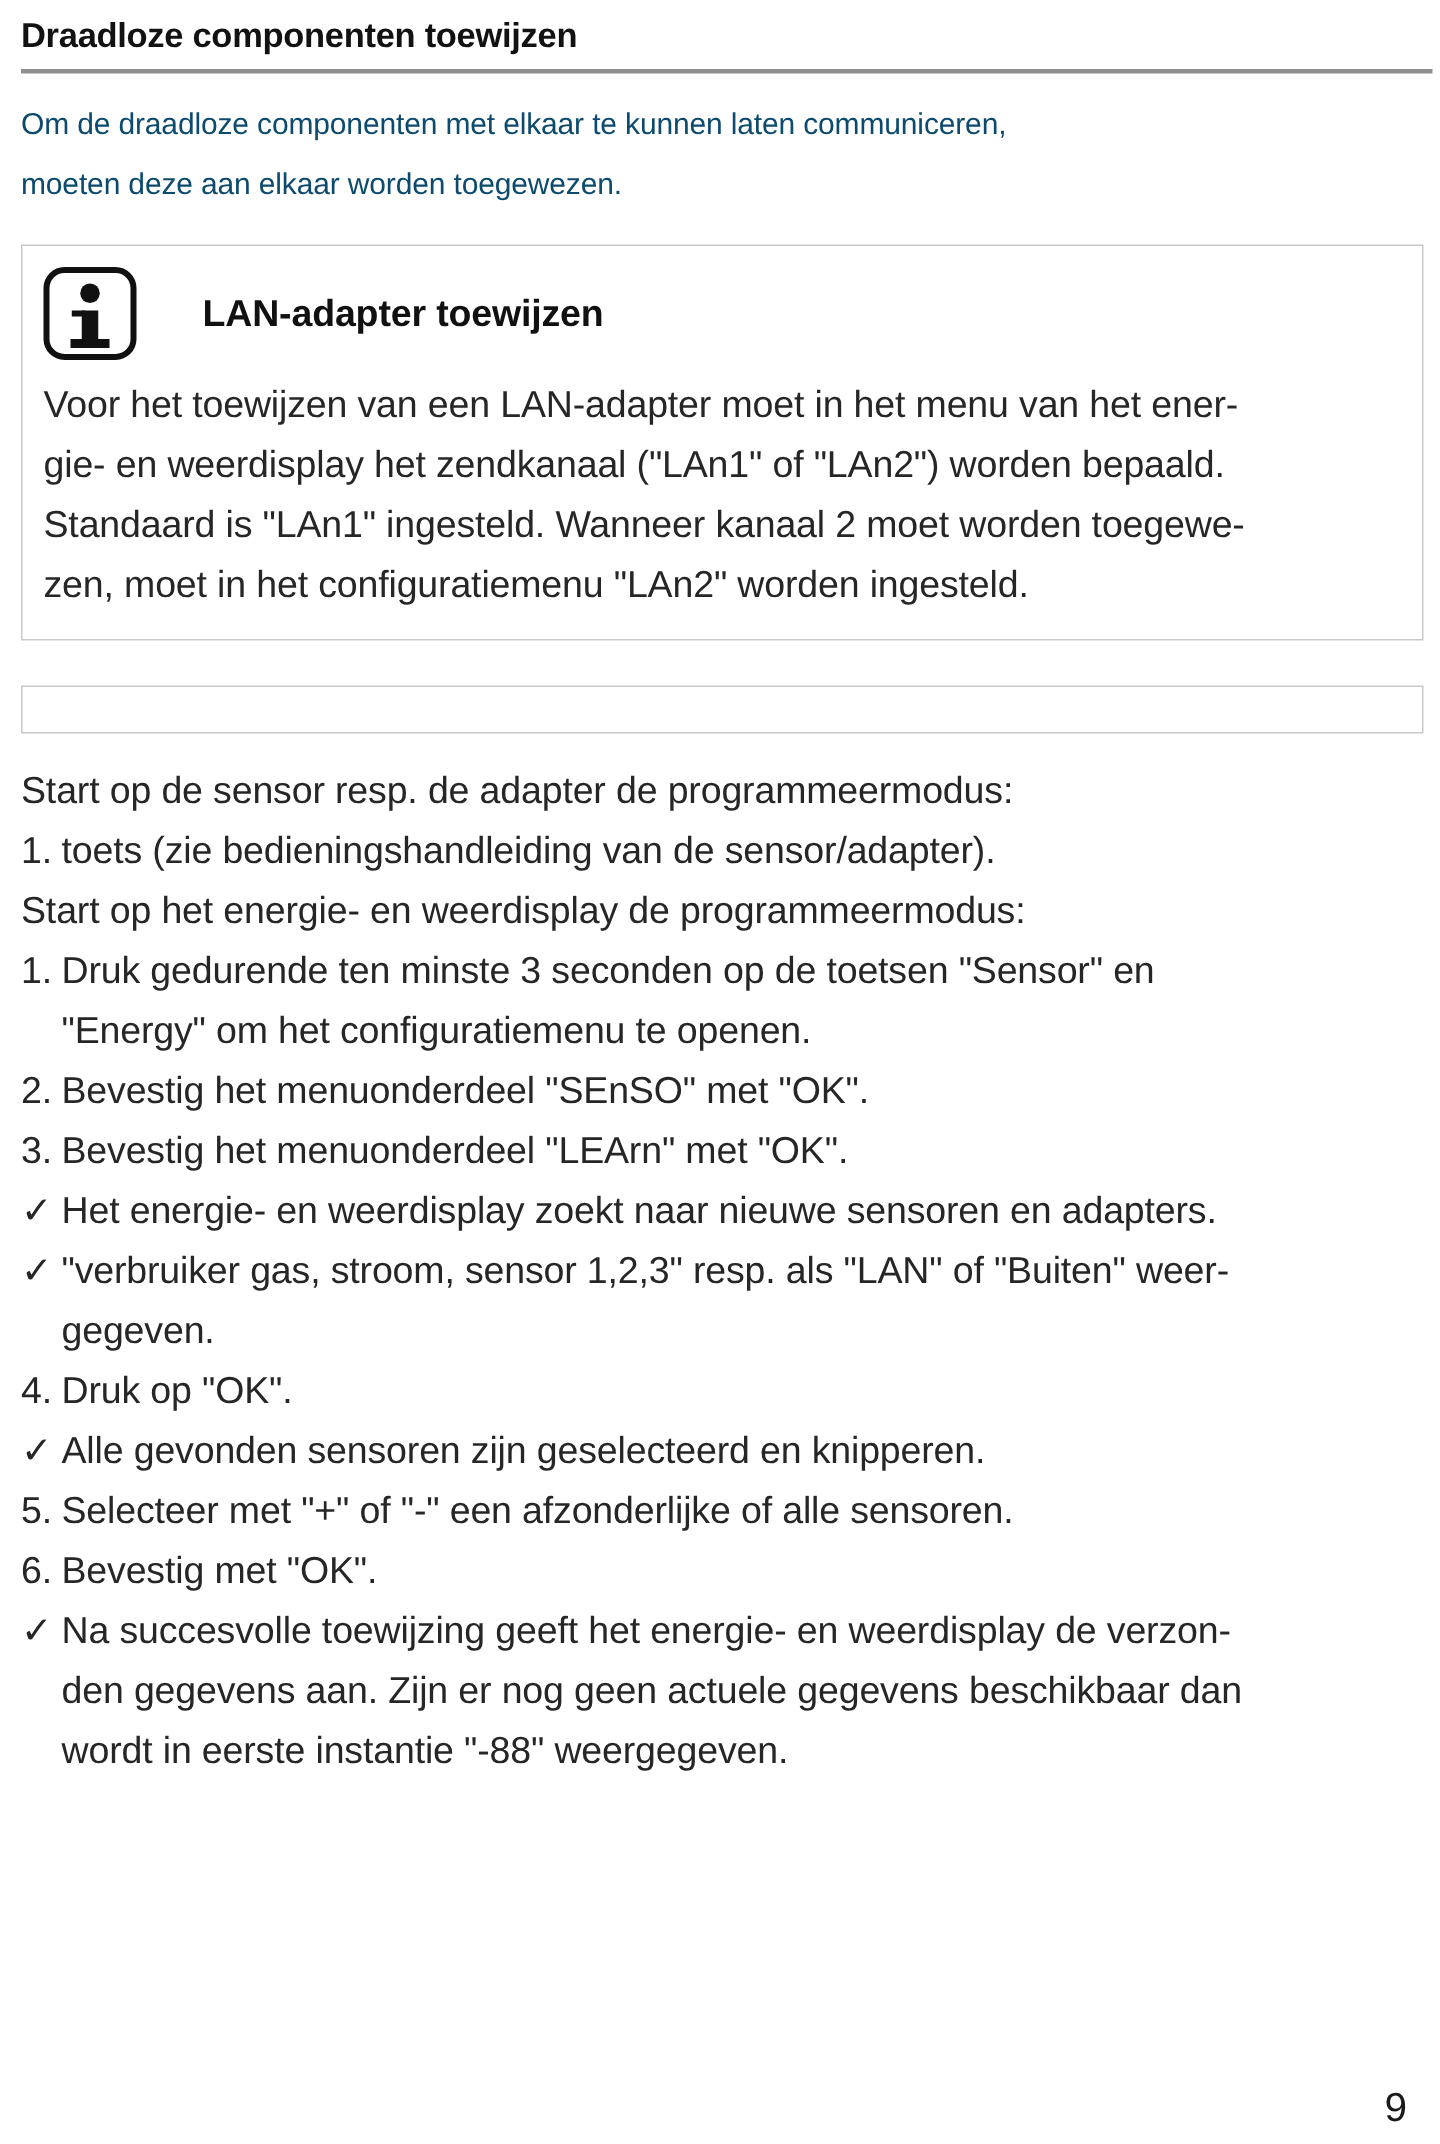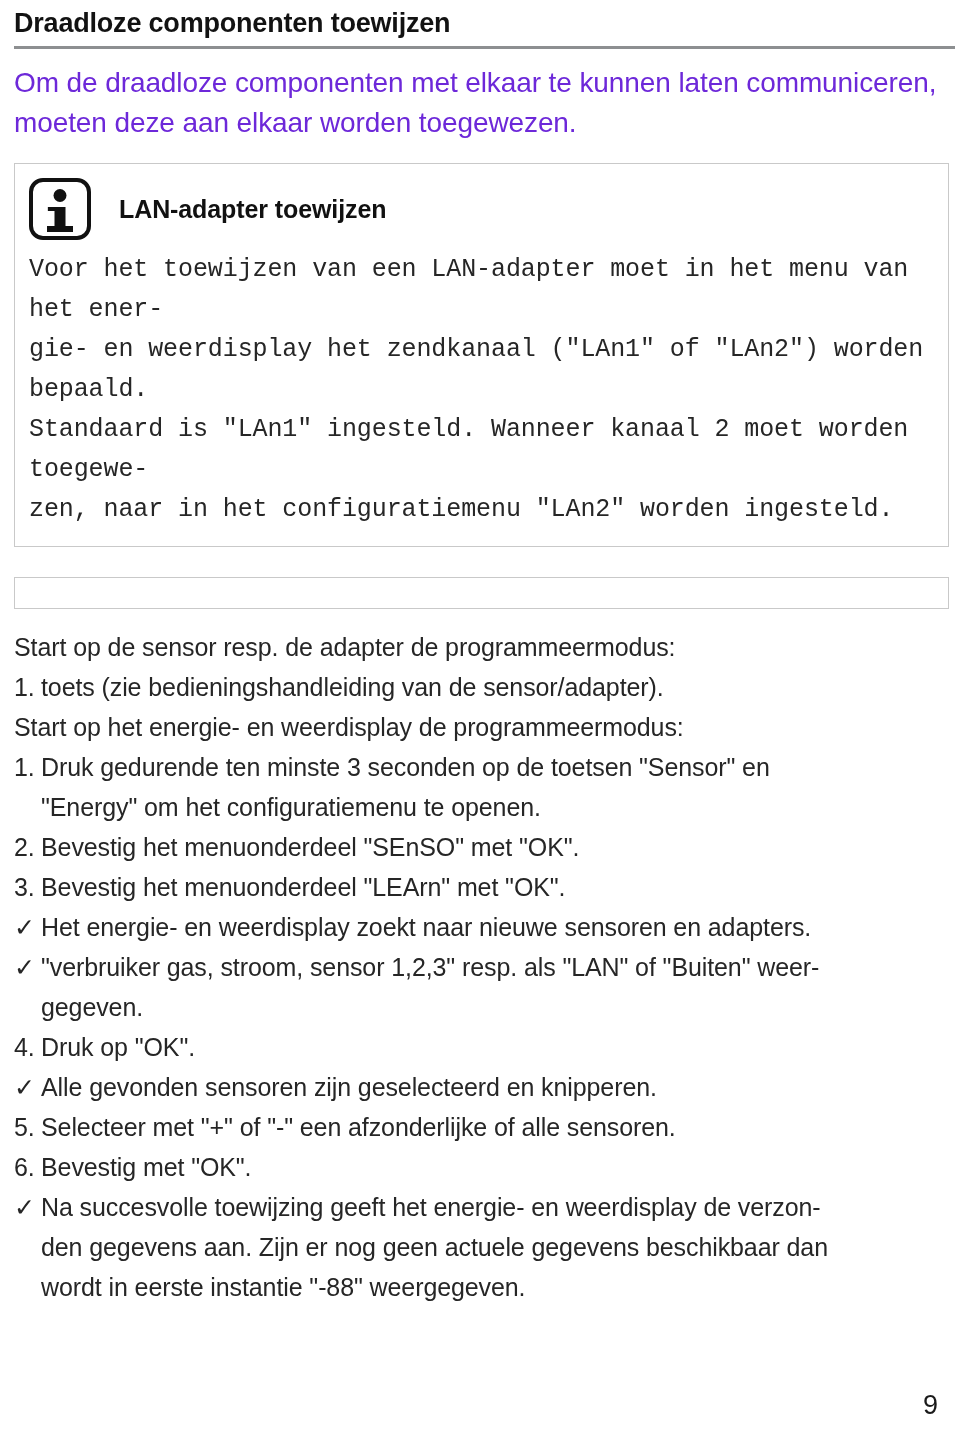--- a/index.html
+++ b/index.html
@@ -18,59 +18,59 @@
   .page {
     position: relative;
     width: 960px;
     height: 1429px;
     box-sizing: border-box;
     padding: 0 22px 0 14px;
   }
 
   
   .page-title {
-    font-size: 27px;
+    font-size: 23px;
     font-weight: bold;
     letter-spacing: -0.2px;
     line-height: 34px;
     margin: 6px 0 0 0;
     color: #121212;
   }
   .title-rule {
     height: 3px;
     background: #8d8f91;
     margin: 6px 0 0 0;
     width: 941px;
   }
 
   
   .intro {
-    font-size: 28px;
+    font-size: 20px;
     line-height: 40px;
     margin-top: 14px;
-    color: #6d28d9;
+    color: #0c4a6e;
     letter-spacing: -0.1px;
   }
   .intro p { margin: 0; }
 
   
   .info-box {
     border: 1px solid #c9c9c9;
     box-sizing: border-box;
     margin-top: 20px;
     padding: 14px 16px 16px 14px;
     width: 935px;
     background: #ffffff;
   }
   .info-box.second { margin-top: 30px; }
 
   .info-head {
     display: flex;
     align-items: center;
-    gap: 0px;
+    gap: 16px;
     min-height: 62px;
   }
   .info-icon {
     width: 62px;
     height: 62px;
     flex: 0 0 62px;
     border: 4px solid #111111;
     border-radius: 14px;
     box-sizing: border-box;
     position: relative;
@@ -119,21 +119,20 @@
     color: #111111;
     margin-left: 28px;
     letter-spacing: -0.1px;
   }
   .info-body {
     font-size: 25px;
     line-height: 40px;
     color: #262626;
     margin-top: 10px;
     letter-spacing: -0.1px;
-    font-family: Liberation Mono, monospace;
   }
   .info-body p { margin: 0; }
 
   
   .steps {
     margin-top: 18px;
     font-size: 25px;
     line-height: 40px;
     color: #262626;
     letter-spacing: -0.1px;
@@ -189,21 +188,21 @@
         <span class="serif-top"></span>
         <span class="stem"></span>
         <span class="base"></span>
       </div>
       <div class="info-title">LAN-adapter toewijzen</div>
     </div>
     <div class="info-body">
       <p>Voor het toewijzen van een LAN-adapter moet in het menu van het ener-</p>
       <p>gie- en weerdisplay het zendkanaal ("LAn1" of "LAn2") worden bepaald.</p>
       <p>Standaard is "LAn1" ingesteld. Wanneer kanaal 2 moet worden toegewe-</p>
-      <p>zen, naar in het configuratiemenu "LAn2" worden ingesteld.</p>
+      <p>zen, moet in het configuratiemenu "LAn2" worden ingesteld.</p>
     </div>
   </div>
 
   <div class="info-box second">
   </div>
 
   <div class="steps">
 
     <p class="lead">Start op de sensor resp. de adapter de programmeermodus:</p>
 

